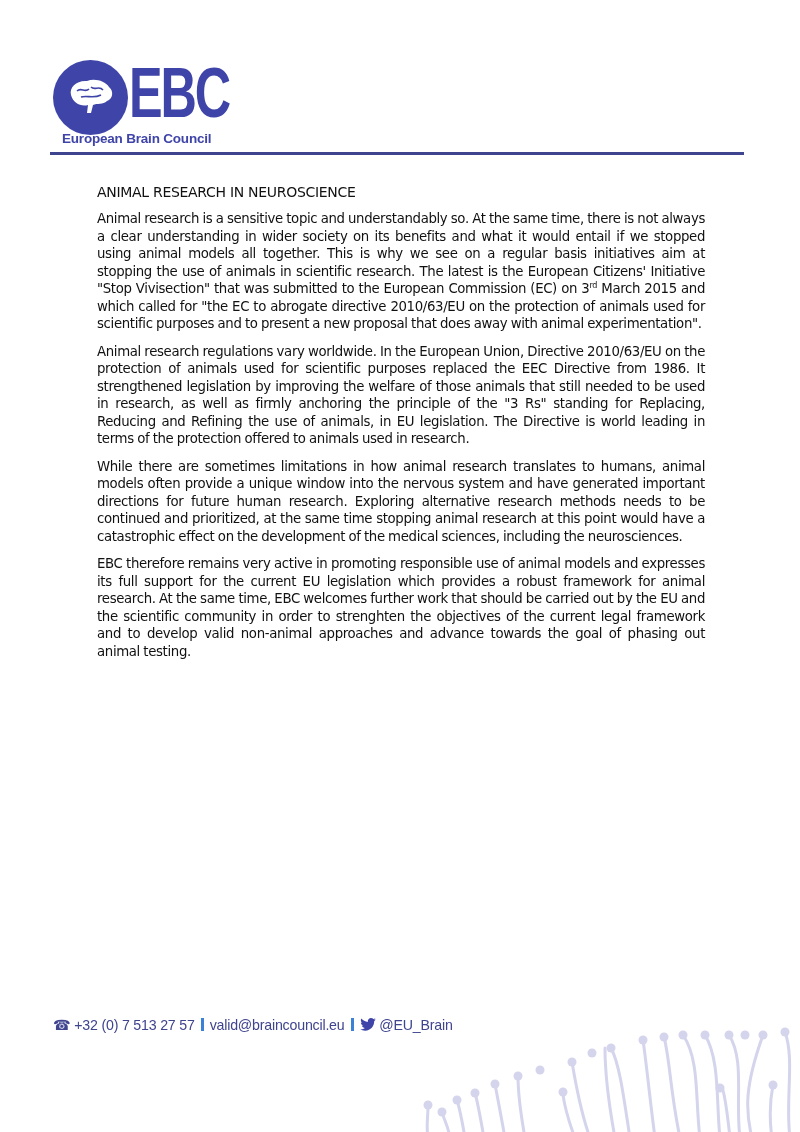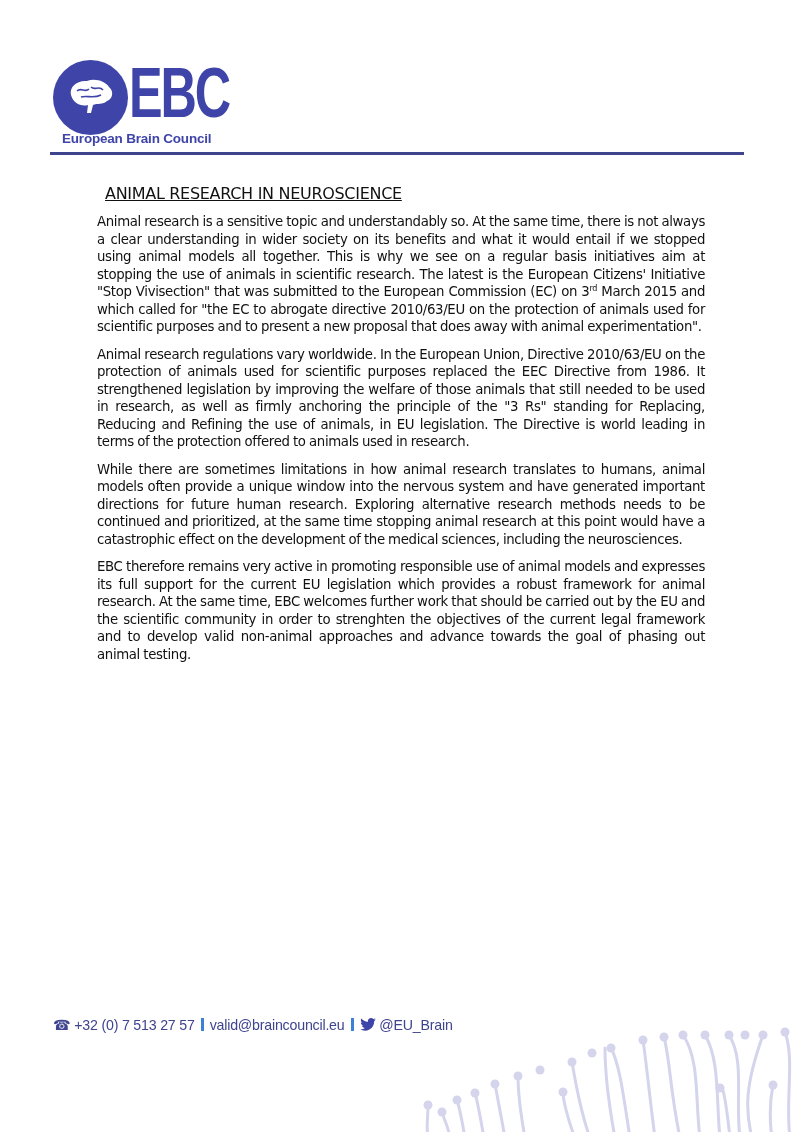--- a/index.html
+++ b/index.html
@@ -12,21 +12,21 @@
   .logo-circle svg { position: absolute; left: 14px; top: 17px; }
   .logo-ebc { position: absolute; left: 76px; top: -6px; font-family: "Liberation Sans", sans-serif;
               font-weight: bold; font-size: 70px; letter-spacing: -3px; color: #3f44a8;
               transform: scaleX(0.72); transform-origin: left top; line-height: 84px; }
   .logo-sub { position: absolute; left: 9px; top: 74px; font-family: "Liberation Sans", sans-serif;
               font-weight: bold; font-size: 13.5px; color: #3f44a8; white-space: nowrap; letter-spacing: -0.2px; }
 
   .rule { position: absolute; left: 50px; top: 152px; width: 694px; height: 3px; background: #3f448f; }
 
   .content { position: absolute; left: 97px; top: 184px; width: 608px; }
-  .heading { font-size: 16px; margin: 0 0 10px 8px; letter-spacing: -0.3px; text-decoration: underline; }
+  .heading { font-size: 14px; margin: 0 0 10px 0; letter-spacing: -0.3px; }
   .para { font-size: 13.3px; line-height: 17.5px; margin: 0 0 10px 0; text-align: justify;
           letter-spacing: -0.35px; word-spacing: -0.5px; }
   .para sup { font-size: 8px; line-height: 0; }
 
   .footer { position: absolute; left: 53px; top: 1015px; font-family: "Liberation Sans", sans-serif;
             font-size: 14.2px; line-height: 21.5px; color: #3f448f; letter-spacing: -0.2px; }
   .footer .org { font-weight: bold; }
   .footer .sep { display: inline-block; width: 3px; height: 13px; background: #3b82d6;
                  margin: 0 6px; vertical-align: -1px; }
   .footer .ico { color: #3f448f; }

